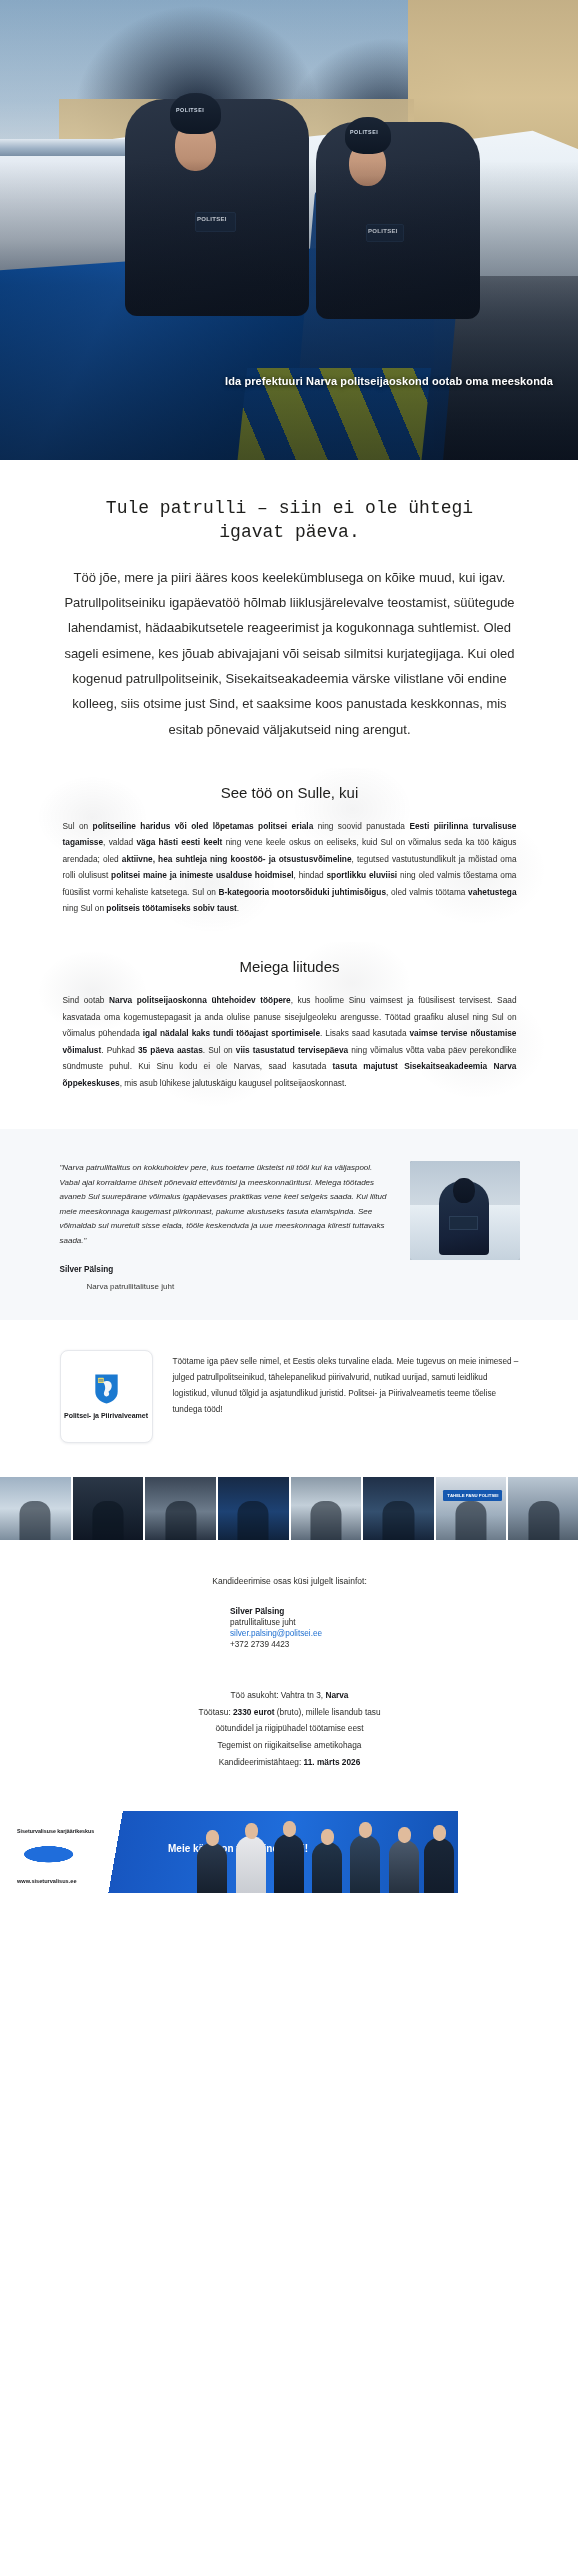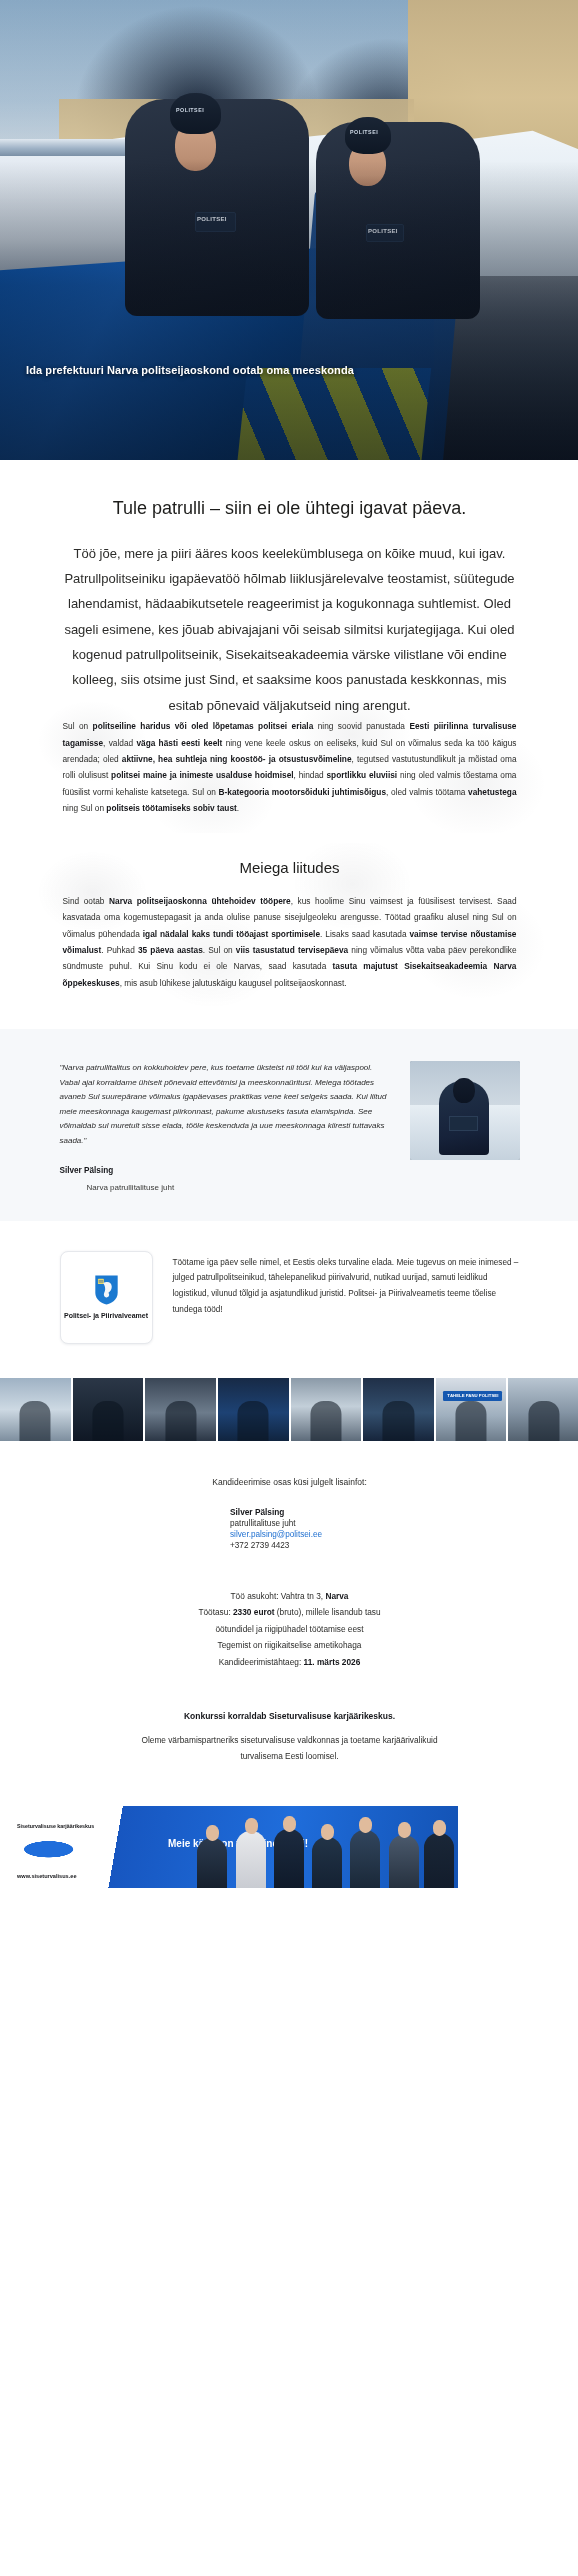--- a/index.html
+++ b/index.html
@@ -97,35 +97,35 @@
   .face-a { left: 175px; top: 122px; width: 41px; height: 49px; }
   .face-b { left: 349px; top: 143px; width: 37px; height: 43px; }
   .hero-vest {
     position: absolute; background: #1c2a3e; border: 1.3px solid #24354c; border-radius: 2px;
   }
   .vest-a { left: 195px; top: 212px; width: 41px; height: 20px; }
   .vest-b { left: 366px; top: 224px; width: 38px; height: 18.4px; }
   .vest-txt { position: absolute; color: #e9eef5; font-size: 6px; font-weight: 700; letter-spacing: 0.3px; }
 
   .hero-overlay { position: absolute; inset: 0; background: linear-gradient(to bottom, rgba(5,12,24,0.0) 35%, rgba(5,12,24,0.42) 62%, rgba(4,10,20,0.68) 100%); }
-  .hero-text { position: absolute; left: 0; right: 0; bottom: 74px; text-align: left; padding: 0 26px; }
+  .hero-text { position: absolute; left: 0; right: 0; bottom: 63px; text-align: right; padding: 0 26px; }
   .hero-kicker {
     color: #ffffff; font-size: 11px; font-weight: 700; letter-spacing: 0.1px;
     text-shadow: 0 0.7px 4px rgba(0,0,0,.85); margin-bottom: 10.5px;
   }
   .hero-title {
     color: #ffffff; font-size: 24px; font-weight: 400; letter-spacing: 0.8px;
     text-shadow: 0 1.3px 6.6px rgba(0,0,0,.8);
   }
 
   
   .wrap { max-width: 520px; margin: 0 auto; padding: 0 18.4px; }
   .h1-lead {
     text-align: center; font-size: 18px; font-weight: 400; line-height: 1.32;
-    color: #1d1d1b; margin: 37px auto 20px; max-width: 368px;
+    color: #1d1d1b; margin: 37px auto 20px; max-width: 368px; font-family: Liberation Mono, monospace;
   }
   .lead-p {
     text-align: center; font-size: 13px; line-height: 1.95; color: #2c2c2a;
     max-width: 460px; margin: 0 auto;
   }
   .sec-title {
     text-align: center; font-size: 15px; font-weight: 400; color: #1d1d1b;
     margin: 42px 0 17px;
   }
   .body-p {
@@ -293,20 +293,21 @@
       <div class="hero-kicker">Ida prefektuuri Narva politseijaoskond ootab oma meeskonda</div>
     </div>
   </section>
 
   <section class="wrap">
     <h2 class="h1-lead">Tule patrulli – siin ei ole ühtegi igavat päeva.</h2>
     <p class="lead-p">Töö jõe, mere ja piiri ääres koos keelekümblusega on kõike muud, kui igav. Patrullpolitseiniku igapäevatöö hõlmab liiklusjärelevalve teostamist, süütegude lahendamist, hädaabikutsetele reageerimist ja kogukonnaga suhtlemist. Oled sageli esimene, kes jõuab abivajajani või seisab silmitsi kurjategijaga. Kui oled kogenud patrullpolitseinik, Sisekaitseakadeemia värske vilistlane või endine kolleeg, siis otsime just Sind, et saaksime koos panustada keskkonnas, mis esitab põnevaid väljakutseid ning arengut.</p>
   </section>
 
   <section class="wrap wm">
+    <h2 class="sec-title">See töö on Sulle, kui</h2>
     <p class="body-p"><span>Sul on </span><b>politseiline haridus või oled lõpetamas politsei eriala</b><span> ning soovid panustada </span><b>Eesti piirilinna turvalisuse tagamisse</b><span>, valdad </span><b>väga hästi eesti keelt</b><span> ning vene keele oskus on eeliseks, kuid Sul on võimalus seda ka töö käigus arendada; oled </span><b>aktiivne, hea suhtleja ning koostöö- ja otsustusvõimeline</b><span>, tegutsed vastutustundlikult ja mõistad oma rolli olulisust </span><b>politsei maine ja inimeste usalduse hoidmisel</b><span>, hindad </span><b>sportlikku eluviisi</b><span> ning oled valmis tõestama oma füüsilist vormi kehaliste katsetega. Sul on </span><b>B-kategooria mootorsõiduki juhtimisõigus</b><span>, oled valmis töötama </span><b>vahetustega</b><span> ning Sul on </span><b>politseis töötamiseks sobiv taust</b><span>.</span></p>
   </section>
 
   <section class="wrap wm">
     <h2 class="sec-title">Meiega liitudes</h2>
     <p class="body-p"><span>Sind ootab </span><b>Narva politseijaoskonna ühtehoidev tööpere</b><span>, kus hoolime Sinu vaimsest ja füüsilisest tervisest. Saad kasvatada oma kogemustepagasit ja anda olulise panuse sisejulgeoleku arengusse. Töötad graafiku alusel ning Sul on võimalus pühendada </span><b>igal nädalal kaks tundi tööajast sportimisele</b><span>. Lisaks saad kasutada </span><b>vaimse tervise nõustamise võimalust</b><span>. Puhkad </span><b>35 päeva aastas</b><span>. Sul on </span><b>viis tasustatud tervisepäeva</b><span> ning võimalus võtta vaba päev perekondlike sündmuste puhul. Kui Sinu kodu ei ole Narvas, saad kasutada </span><b>tasuta majutust Sisekaitseakadeemia Narva õppekeskuses</b><span>, mis asub lühikese jalutuskäigu kaugusel politseijaoskonnast.</span></p>
   </section>
 
   <section class="quote-sec">
     <div class="quote-inner">
@@ -387,25 +388,20 @@
     <div>
       <span>Töötasu: </span><b>2330 eurot</b><span> (bruto), millele lisandub tasu</span>
     </div>
     <div>öötundidel ja riigipühadel töötamise eest</div>
     <div>Tegemist on riigikaitselise ametikohaga</div>
     <div>
       <span>Kandideerimistähtaeg: </span><b>11. märts 2026</b>
     </div>
   </section>
 
-  <section>
-    <div class="org">Konkurssi korraldab Siseturvalisuse karjäärikeskus.</div>
-    <div class="org-sub">Oleme värbamispartneriks siseturvalisuse valdkonnas ja toetame karjäärivalikuid</div>
-    <div class="org-sub" style="margin-top:0">turvalisema Eesti loomisel.</div>
-  </section>
 
   <footer class="footer">
     <div class="footer-left">
       <div class="fl-title">Siseturvalisuse karjäärikeskus</div>
       <div class="fl-map"></div>
     </div>
     <div class="footer-url">www.siseturvalisus.ee</div>
     <div class="footer-slogan">Meie kätes on turvaline Eesti!</div>
     <div class="footer-people">
       <div class="fp v1"></div>

